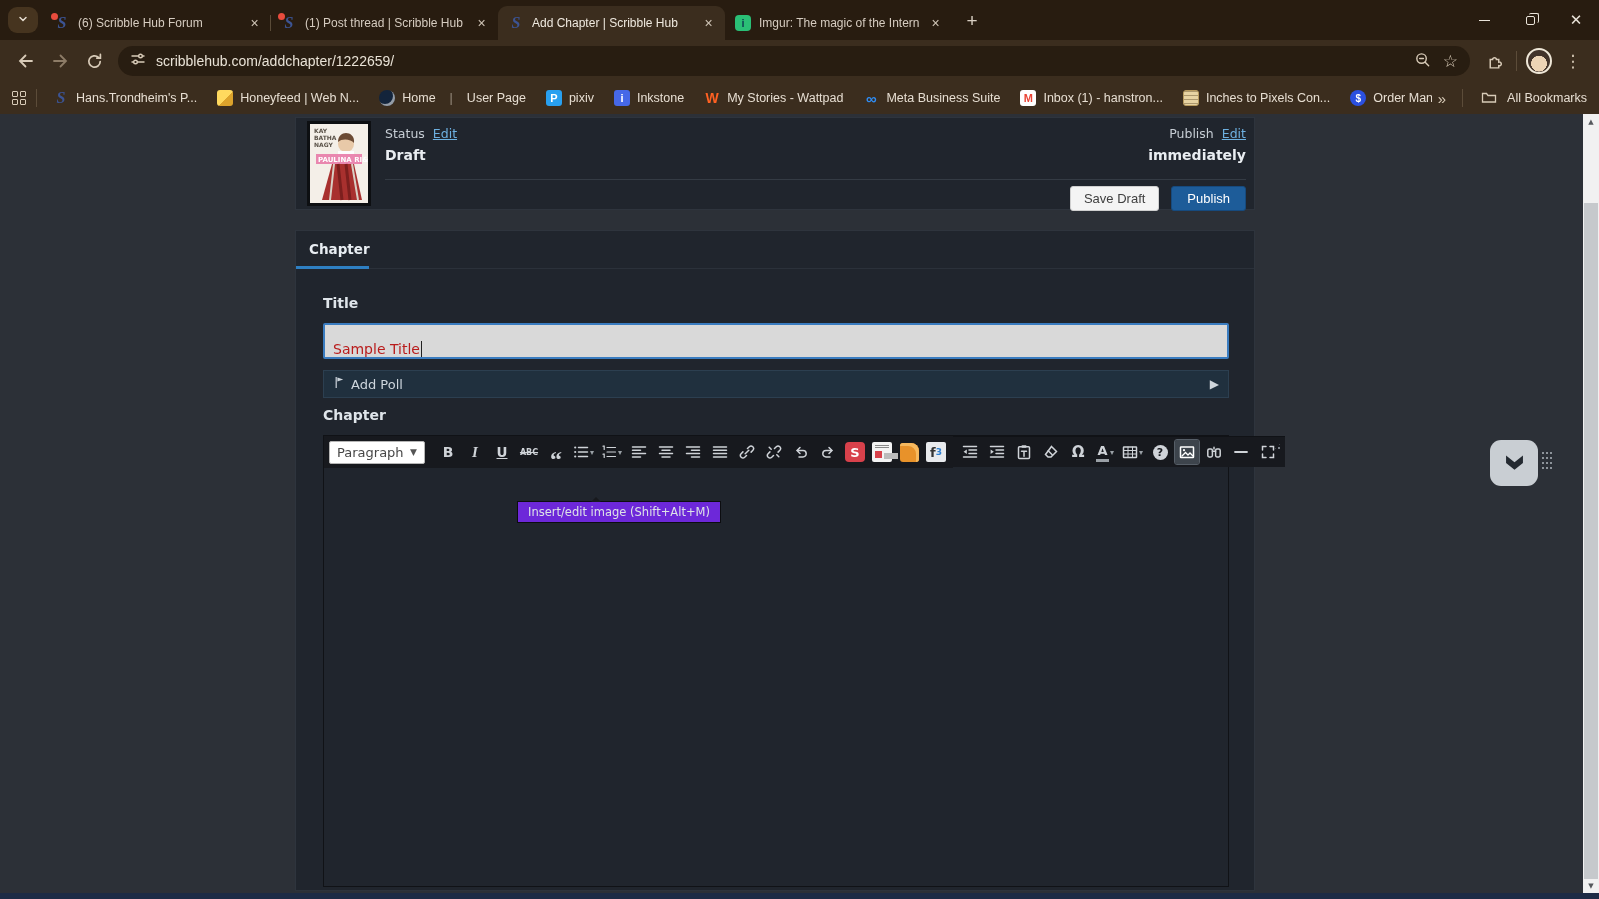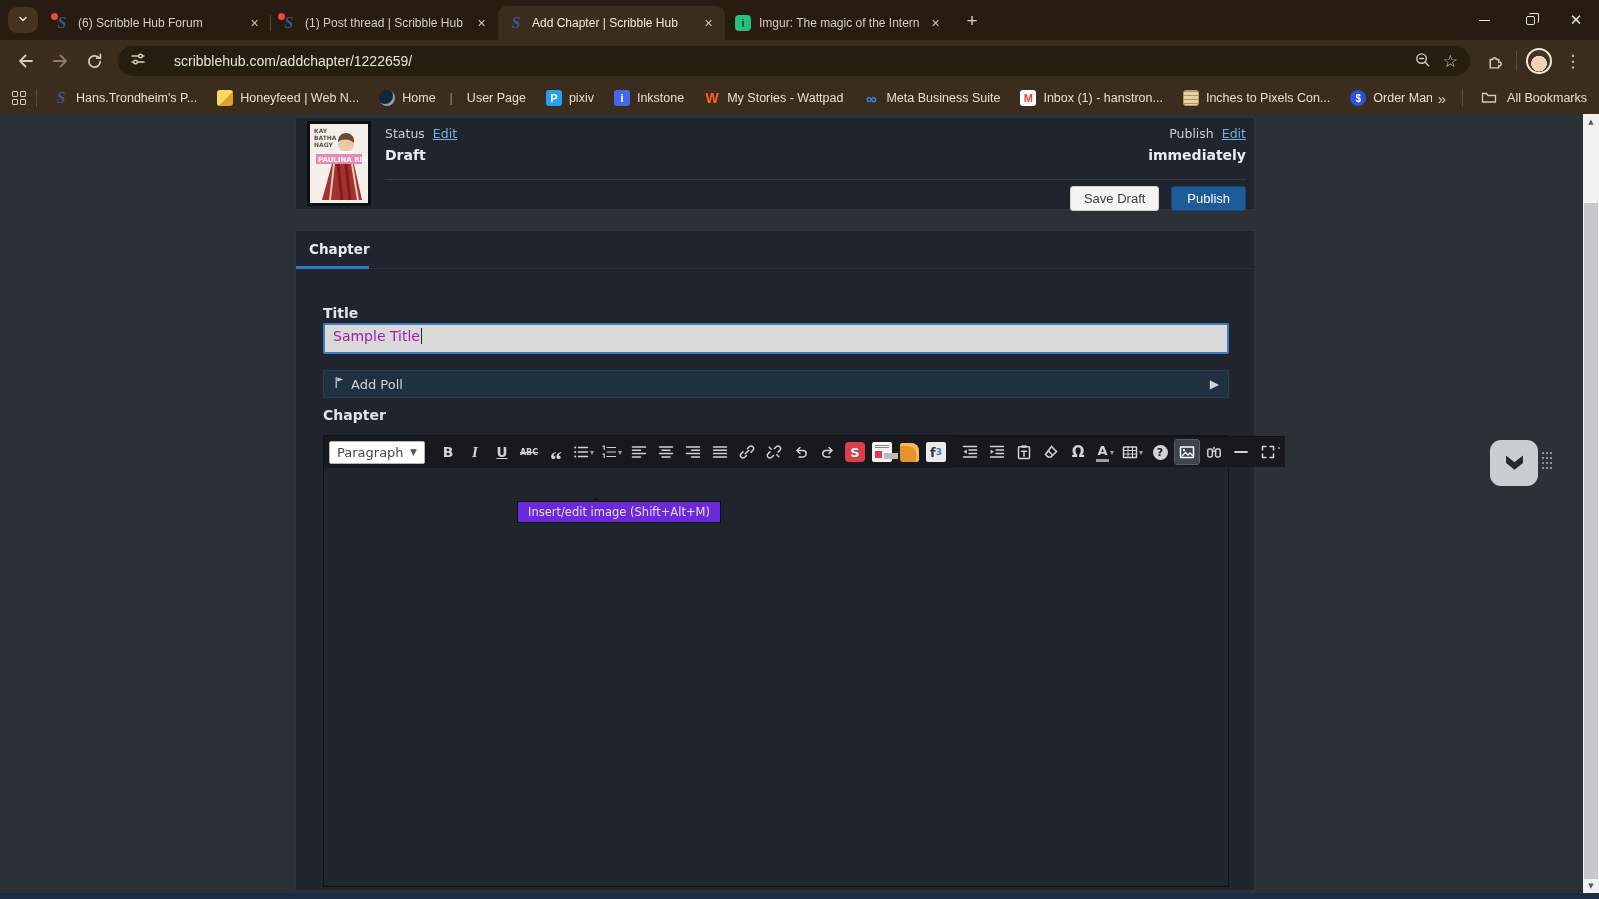--- a/index.html
+++ b/index.html
@@ -36,21 +36,21 @@
   .ic-min { width:11px; border-bottom:1.3px solid #eae4da; }
   .ic-restore { width:9px; height:9px; border:1.2px solid #eae4da; border-radius:2px; position:relative; }
   .ic-restore::before { content:''; position:absolute; top:-4px; left:2px; width:9px; height:9px;
     border-top:1.2px solid #eae4da; border-right:1.2px solid #eae4da; border-radius:2px; }
 
   .navbar { height:42px; background:#3b2d1e; display:flex; align-items:center; padding:0 10px; gap:2px; }
   .navbtn { width:32px; height:32px; display:flex; align-items:center; justify-content:center;
     color:#d8cbb8; border-radius:50%; flex:0 0 auto; }
   .navbtn.disabled { color:#8d7c67; }
   .omnibox { flex:1; height:30px; margin:8px 6px; background:#281d11; border-radius:15px;
-    display:flex; align-items:center; padding:0 12px; gap:28px; color:#d8cbb8; }
+    display:flex; align-items:center; padding:0 12px; gap:10px; color:#d8cbb8; }
   .url { font-size:14px; color:#e9e2d6; flex:1; white-space:nowrap; overflow:hidden; }
   .pill-right { display:flex; align-items:center; gap:12px; }
   .vsep { width:1px; height:20px; background:#5c4c39; margin:0 4px; }
   .avatar { width:26px; height:26px; border-radius:50%; border:2px solid #efe7d8;
     background:radial-gradient(circle at 50% 62%, #ecd3b5 0 44%, #42332a 46%); }
   .kebab { font-size:17px; color:#d8cbb8; }
 
   .bookmarksbar { height:32px; background:#3b2d1e; display:flex; align-items:center;
     padding:0 12px; font-size:12.5px; color:#e7ded2; }
   .appsgrid { width:14px; height:14px; display:grid; grid-template-columns:6px 6px; gap:2px; margin-right:10px; }
@@ -98,21 +98,21 @@
     font-size:13px; padding:4px 15px; }
 
   .main-card { left:295px; top:116px; width:960px; height:661px; }
   .tabrow { position:absolute; top:0; left:0; right:0; height:38px; border-bottom:1px solid #2b313a; }
   .chapter-tab { position:absolute; left:0; top:0; width:73px; height:38px; line-height:36px;
     padding-left:13px; font-size:13.5px; font-weight:600; color:#e8edf2;
     border-bottom:3px solid #2e7fc2; }
   .fieldlabel { position:absolute; left:27px; font-size:14px; font-weight:bold; color:#dfe5ea; }
   .title-input { position:absolute; left:27px; top:92px; width:906px; height:31px;
     background:#d9d9d9; border:2px solid #3a7cc0; border-radius:2px; display:flex;
-    align-items:flex-end; padding:8px 8px; font-size:14px; color:#a21caf; }
+    align-items:flex-start; padding:16px 8px; font-size:14px; color:#b91c1c; }
   .caretbar { width:1px; height:16px; background:#222; margin-left:1px; }
   .addpoll { position:absolute; left:27px; top:139px; width:906px; height:28px; background:#20303e;
     border:1px solid #2c3f50; display:flex; align-items:center; gap:7px; padding:0 9px;
     color:#cdd5dc; font-size:13px; }
   .addpoll .play { margin-left:auto; color:#cfd6dc; font-size:12px; }
 
   .editor { position:absolute; left:27px; top:204px; width:906px; height:452px;
     border:1px solid #101216; display:flex; flex-direction:row; }
   .tb { background:#17191e; padding:3px 5px; display:flex; align-items:center; gap:3px; }
   .tb.row1 { height:32px; }
@@ -385,21 +385,21 @@
         <button class="btn-savedraft">Save Draft</button>
         <button class="btn-publish">Publish</button>
       </div>
     </section>
 
     <section class="card main-card">
       <div class="tabrow">
         <div class="chapter-tab">Chapter</div>
       </div>
 
-      <div class="fieldlabel" style="top:74px;">Title</div>
+      <div class="fieldlabel" style="top:64px;">Title</div>
       <div class="title-input" role="textbox">
         <span>Sample Title</span>
         <span class="caretbar"></span>
       </div>
 
       <div class="addpoll">
         <span>
           <svg width="11" height="13" viewBox="0 0 11 13" fill="#cdd5dc">
               <path d="M2.6 1h1.2v11H2.6z"></path>
               <path d="M4.4 1.6l5.8 2-5.8 2z"></path>

